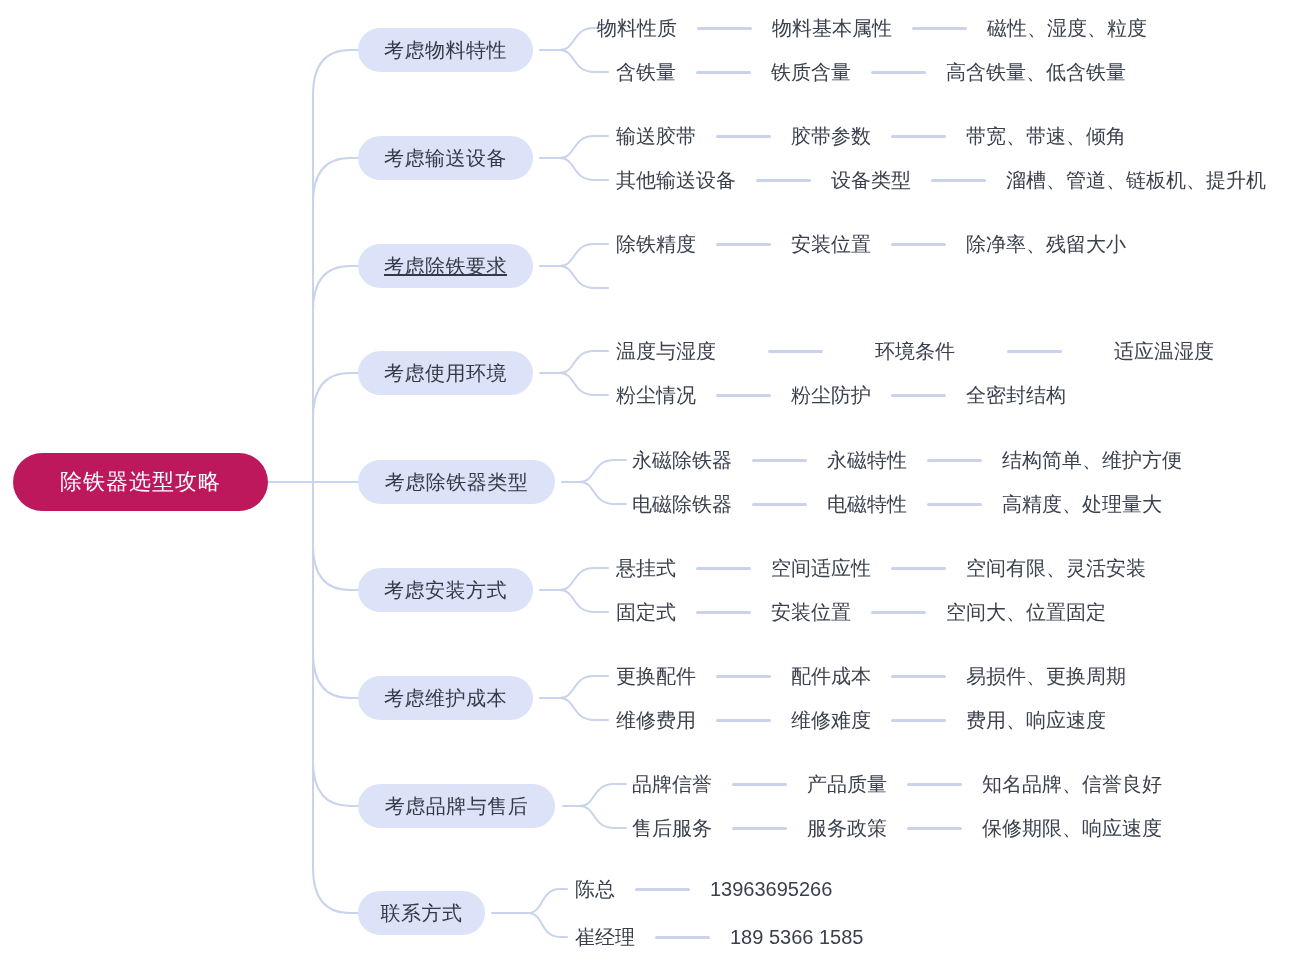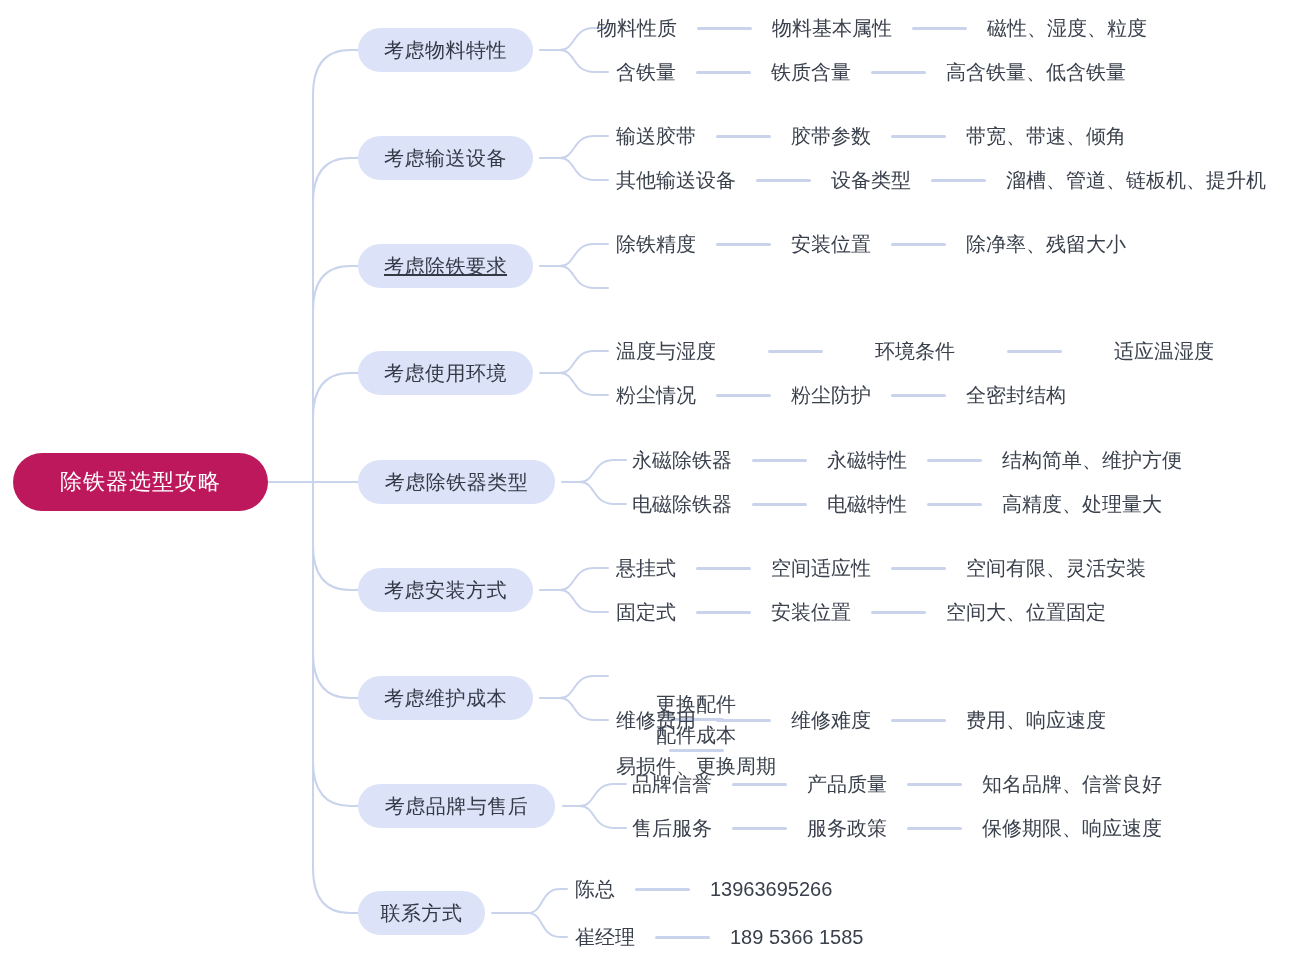--- a/index.html
+++ b/index.html
@@ -33,21 +33,21 @@
   .b5{left:358px;top:460px;width:197px;} .b6{left:358px;top:568px;width:175px;}
   .b7{left:358px;top:676px;width:175px;} .b8{left:358px;top:784px;width:197px;}
   .b9{left:358px;top:891px;width:127px;}
   
   .r1a{left:584px;top:14px;margin-left:13px;}  .r1b{left:616px;top:58px;}
   .r2a{left:616px;top:122px;} .r2b{left:616px;top:166px;}
   .r3a{left:616px;top:230px;} .r3b{left:616px;top:274px;}
   .r4a{left:616px;top:337px;gap:32px;} .r4b{left:616px;top:381px;}
   .r5a{left:632px;top:446px;} .r5b{left:632px;top:490px;}
   .r6a{left:616px;top:554px;} .r6b{left:616px;top:598px;}
-  .r7a{left:616px;top:690px;flex-direction:column;} .r7b{left:616px;top:706px;}
+  .r7a{left:616px;top:662px;} .r7b{left:616px;top:706px;}
   .r8a{left:632px;top:770px;} .r8b{left:632px;top:814px;}
   .r9a{left:575px;top:875px;} .r9b{left:575px;top:923px;}
 </style>
 </head>
 <body>
 
 <div class="stage">
 
   <svg class="wires" viewBox="0 0 1300 966">
     <g>

